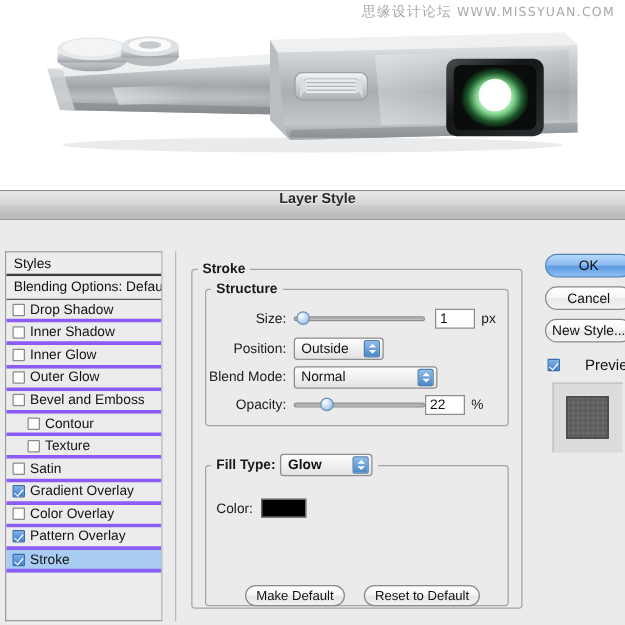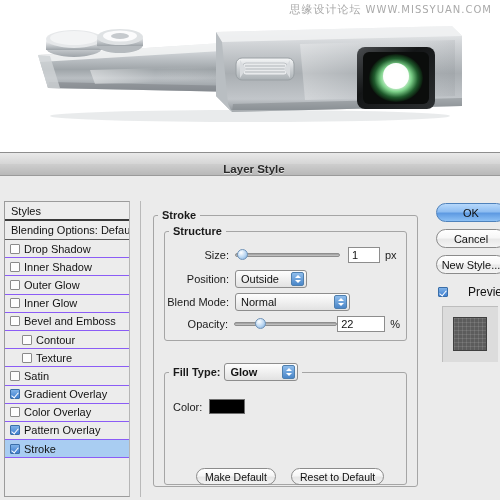--- a/index.html
+++ b/index.html
@@ -30,21 +30,21 @@
   
   .dialog {
     position: absolute; left: 0; top: 152px; width: 500px; height: 348px;
     background: #ebebeb;
     border-top: 1px solid #8d8d8d;
   }
   .titlebar {
     position: relative; height: 22px; width: 100%;
     background: linear-gradient(to bottom, #e9e9e9 0%, #d6d6d6 48%, #cdcdcd 52%, #b8b8b8 100%);
     border-bottom: 1px solid #9a9a9a;
-    display: flex; align-items: flex-end; justify-content: center;
+    display: flex; align-items: flex-start; justify-content: center;
   }
   .titlebar .title {
     font-size: 11.5px; color: #2a2a2a; font-weight: bold;
     text-shadow: 0 1px 0 rgba(255,255,255,0.6);
     position: relative; left: 4px;
   }
   .dlg-body {
     position: relative; width: 100%; height: 325px;
     background: #ebebeb;
   }
@@ -70,21 +70,21 @@
     font-size: 11px; color: #111;
     background: #ededed;
     border-bottom: 1px solid #585858;
     box-sizing: border-box;
     white-space: nowrap;
   }
   .eff-list { margin: 0; padding: 0; }
   .eff-row {
     height: 18.2px; display: flex; align-items: center;
     padding-left: 5px; box-sizing: border-box;
-    border-bottom: 1px solid #8b5cf6;
+    border-bottom: 3px solid #8b5cf6;
     background: #ececec;
     white-space: nowrap;
     text-align: right;
   }
   .eff-row.indent { padding-left: 17px; }
   .eff-row.selected { background: #a9cdf2; }
   .eff-label { font-size: 11px; color: #131313; margin-left: 4px; }
 
   
   .cb {
@@ -340,25 +340,25 @@
             <div class="eff-row">
               <span class="cb"></span>
               <span class="eff-label">Drop Shadow</span>
             </div>
             <div class="eff-row">
               <span class="cb"></span>
               <span class="eff-label">Inner Shadow</span>
             </div>
             <div class="eff-row">
               <span class="cb"></span>
+              <span class="eff-label">Inner Glow</span>
+            </div>
+            <div class="eff-row">
+              <span class="cb"></span>
               <span class="eff-label">Outer Glow</span>
-            </div>
-            <div class="eff-row">
-              <span class="cb"></span>
-              <span class="eff-label">Inner Glow</span>
             </div>
             <div class="eff-row">
               <span class="cb"></span>
               <span class="eff-label">Bevel and Emboss</span>
             </div>
             <div class="eff-row indent">
               <span class="cb"></span>
               <span class="eff-label">Contour</span>
             </div>
             <div class="eff-row indent">
@@ -421,21 +421,21 @@
                 <span class="arrows"></span>
               </div>
             </div>
 
             <div class="row" style="left:0; top:79px; width:235px;">
               <span class="lbl" style="width:64px;">Opacity:</span>
               <div class="slider" id="opacity-slider" style="width:105px; margin-left:6px;">
                 <div class="track"></div>
                 <div class="knob" id="opacity-knob" style="left: 20.68px;"></div>
               </div>
-              <input class="numfield" style="width: 48px; margin-left: 0;" value="22">
+              <input class="numfield" style="width: 32px; margin-left: 0;" value="22">
               <span class="unit">%</span>
             </div>
           </fieldset>
 
           <fieldset class="grp grp-filltype">
             <legend>
               <span class="fl-legend-inner">
                 <span>Fill Type:</span>
                 <span class="popup" style="width:74px;">
                   <span>Glow</span>

